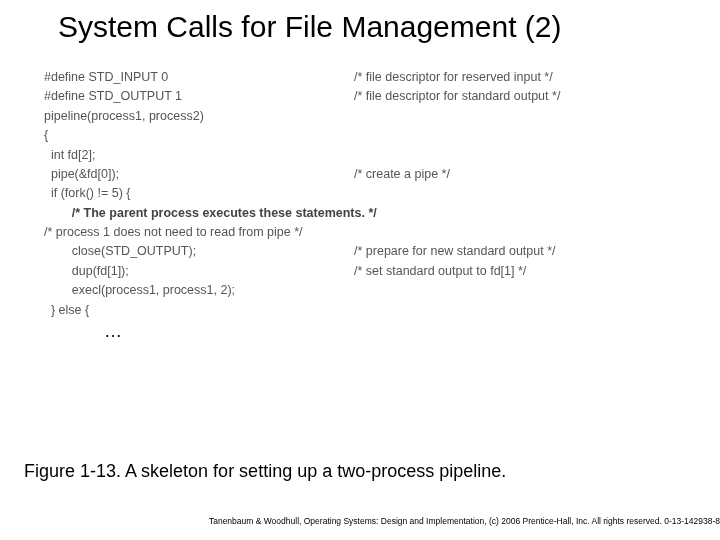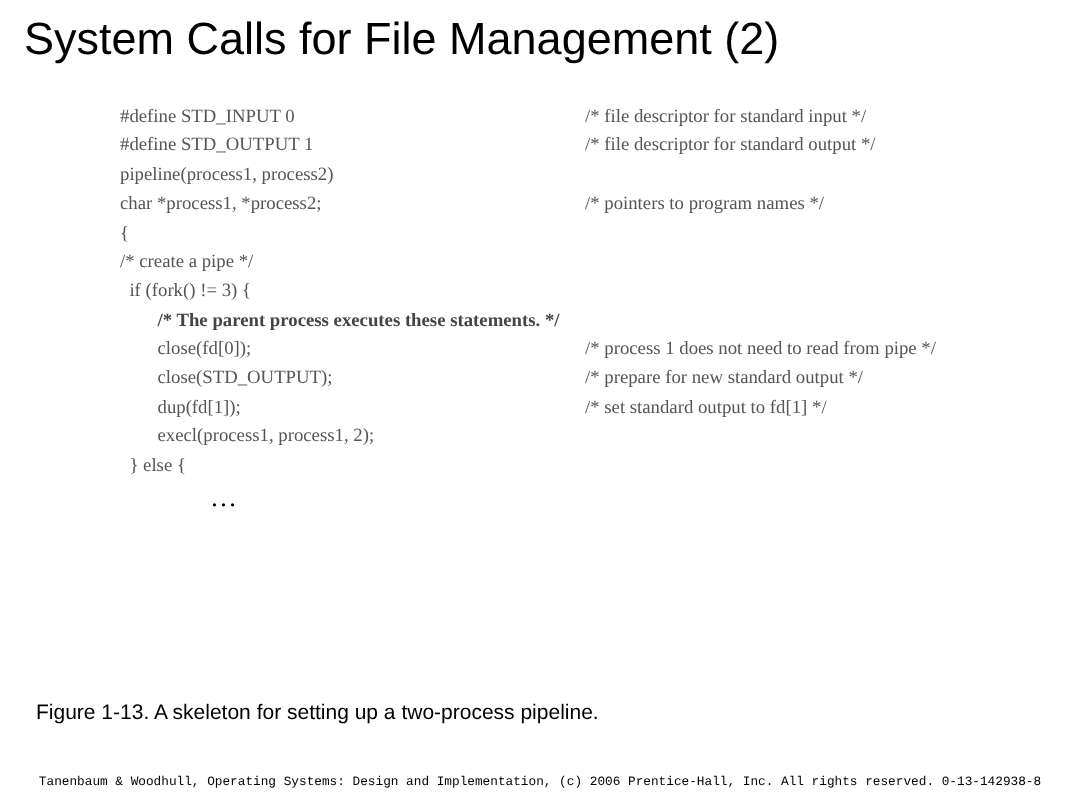--- a/index.html
+++ b/index.html
@@ -17,24 +17,25 @@
     height: 540px;
     position: relative;
     box-sizing: border-box;
   }
   .title {
     font-size: 30px;
     font-weight: 400;
     color: #000;
     padding: 10px 16px 6px 16px;
     letter-spacing: 0px;
+    margin-left: 42px;
   }
   .code-block {
-    padding: 18px 40px 0 80px;
-    font-family: Liberation Serif, serif;
+    padding: 18px 40px 0 44px;
+    font-family: Liberation Sans, sans-serif;
     font-size: 12.5px;
     line-height: 1.55;
     color: #555;
   }
   .row {
     display: flex;
   }
   .col-code {
     width: 310px;
     white-space: pre;
@@ -53,82 +54,82 @@
     color: #000;
     margin-top: -2px;
   }
   .caption {
     position: absolute;
     left: 0;
     right: 0;
     bottom: 58px;
     text-align: left;
     padding: 0 24px;
-    font-size: 14px;
+    font-size: 18px;
     color: #000;
   }
   .footer {
     position: absolute;
     left: 0;
     right: 0;
     bottom: 14px;
-    text-align: center;
-    font-family: Liberation Mono, monospace;
+    text-align: right;
+    font-family: Liberation Sans, sans-serif;
     font-size: 8.5px;
     color: #000;
   }
 </style>
 </head>
 <body>
 
 <div class="slide">
 
   <div class="title">System Calls for File Management (2)</div>
 
   <div class="code-block">
     <div class="row">
         <span class="col-code">#define STD_INPUT 0</span>
-        <span class="col-comment">/* file descriptor for standard input */</span>
+        <span class="col-comment">/* file descriptor for reserved input */</span>
       </div>
     <div class="row">
         <span class="col-code">#define STD_OUTPUT 1</span>
         <span class="col-comment">/* file descriptor for standard output */</span>
       </div>
     <div class="row">
         <span class="col-code"></span>
         <span class="col-comment"></span>
       </div>
     <div class="row">
         <span class="col-code">pipeline(process1, process2)</span>
         <span class="col-comment"></span>
       </div>
     <div class="row">
-        <span class="col-code">char *process1, *process2;</span>
-        <span class="col-comment">/* pointers to program names */</span>
+        <span class="col-code">{</span>
+        <span class="col-comment"></span>
       </div>
     <div class="row">
-        <span class="col-code">{</span>
+        <span class="col-code">  int fd[2];</span>
         <span class="col-comment"></span>
       </div>
     <div class="row">
         <span class="col-code"></span>
         <span class="col-comment"></span>
       </div>
     <div class="row">
+        <span class="col-code">  pipe(&amp;fd[0]);</span>
         <span class="col-comment">/* create a pipe */</span>
       </div>
     <div class="row">
-        <span class="col-code">  if (fork() != 3) {</span>
+        <span class="col-code">  if (fork() != 5) {</span>
         <span class="col-comment"></span>
       </div>
     <div class="row bold">
         <span class="col-code" style="width:auto">        /* The parent process executes these statements. */</span>
       </div>
     <div class="row">
-        <span class="col-code">        close(fd[0]);</span>
         <span class="col-comment">/* process 1 does not need to read from pipe */</span>
       </div>
     <div class="row">
         <span class="col-code">        close(STD_OUTPUT);</span>
         <span class="col-comment">/* prepare for new standard output */</span>
       </div>
     <div class="row">
         <span class="col-code">        dup(fd[1]);</span>
         <span class="col-comment">/* set standard output to fd[1] */</span>
       </div>

